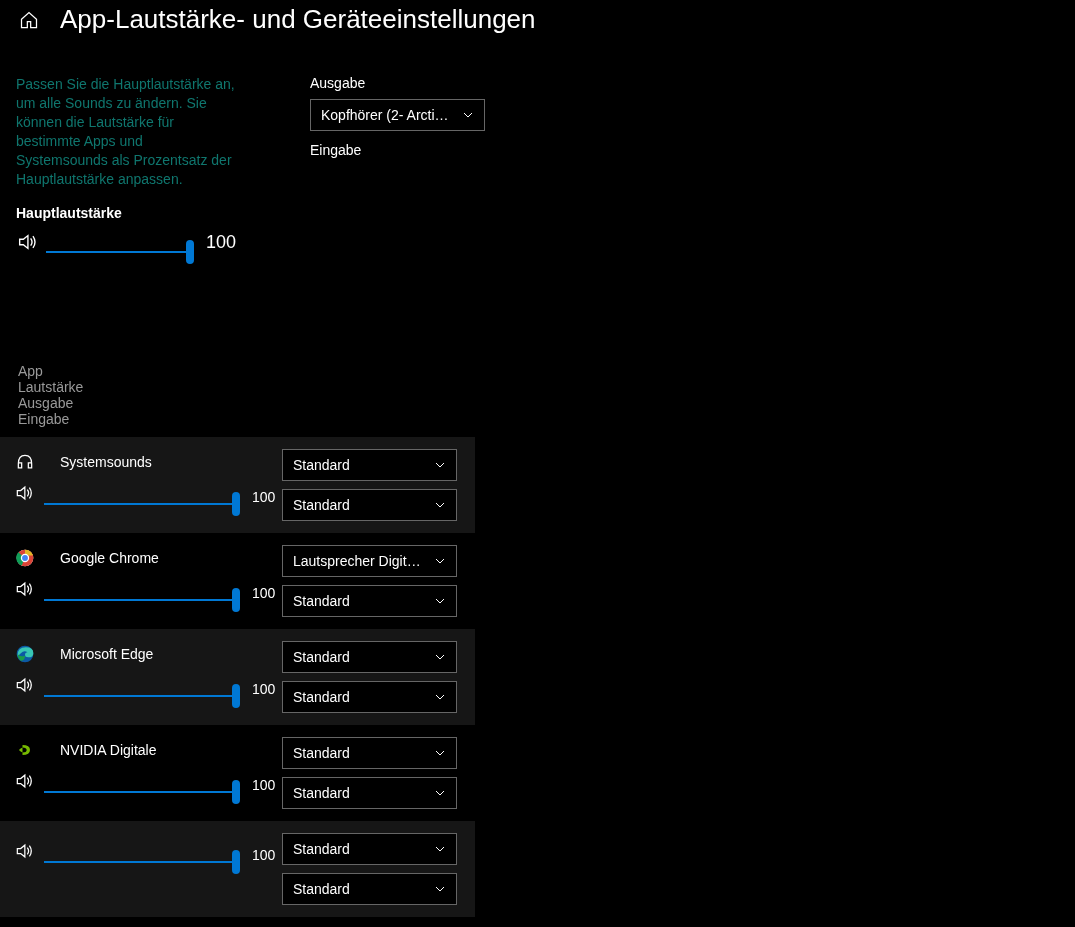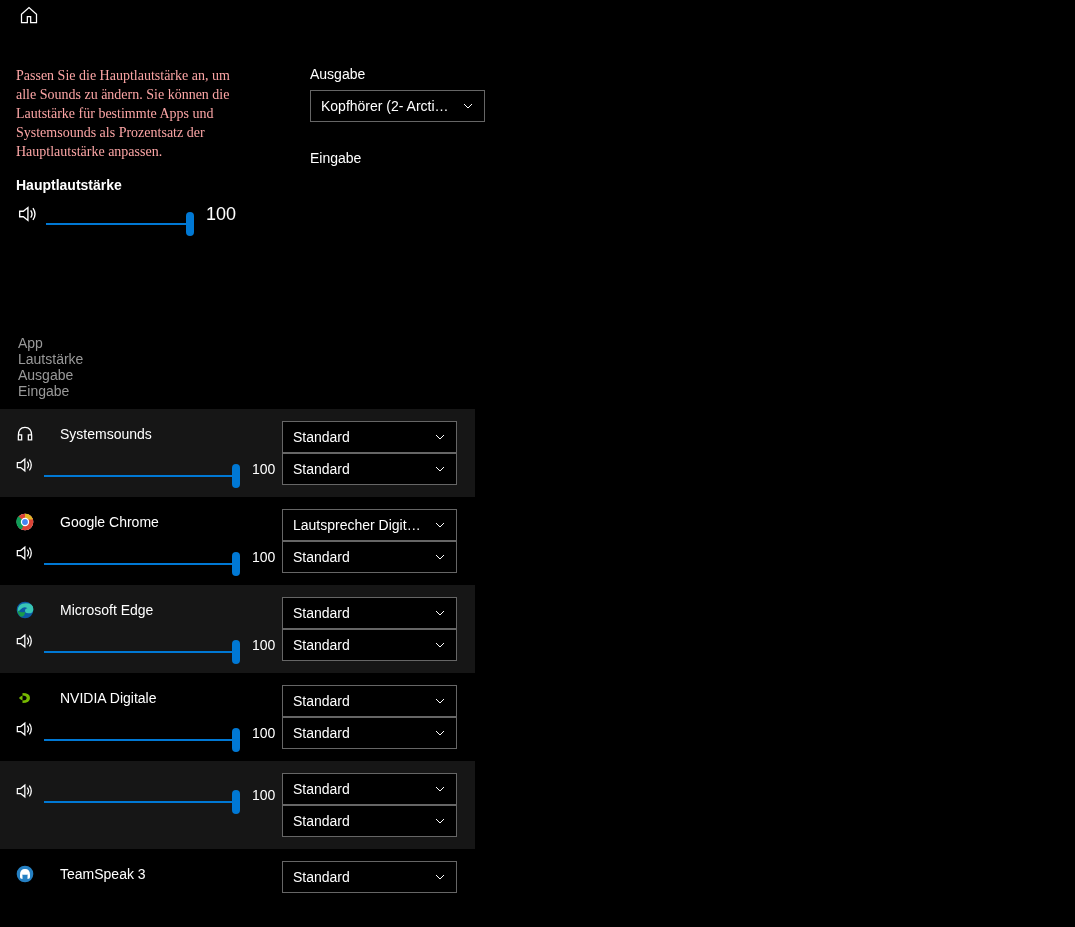--- a/index.html
+++ b/index.html
@@ -34,42 +34,41 @@
     padding: 40px 0 0 16px;
     display: flex;
     gap: 74px;
   }
   .col-left {
     width: 220px;
   }
   .desc {
     font-size: 14px;
     line-height: 19px;
-    color: #fca5a5;
+    color: #0f766e;
     margin-bottom: 16px;
-    font-family: Liberation Serif, serif;
   }
   .label {
     font-size: 14px;
     font-weight: 600;
     margin-bottom: 8px;
   }
   .col-right .label { font-weight: 400; }
   .select {
     width: 175px;
     height: 32px;
     border: 1px solid #666;
     background: #000;
     color: #fff;
     display: flex;
     align-items: center;
     justify-content: space-between;
     padding: 0 10px;
     cursor: pointer;
-    margin-bottom: 28px;
+    margin-bottom: 11px;
     font-size: 14px;
   }
   .select .sel-text {
     overflow: hidden;
     text-overflow: ellipsis;
     white-space: nowrap;
     flex: 1;
   }
   .chev {
     flex-shrink: 0;
@@ -139,34 +138,35 @@
     height: 22px;
     display: flex;
     align-items: center;
     justify-content: center;
     flex-shrink: 0;
   }
   .app-name { font-size: 14px; }
   .app-left .slider-row { margin-top: 6px; }
   .app-left .slider { width: 160px; }
   .app-left .vol-val { font-size: 14px; }
-  .app-right { display: flex; flex-direction: column; }
+  .app-right { display: flex; flex-direction: column; gap: 8px; }
   .app-right .select { margin-bottom: 0; }
 
   svg { display: block; }
 </style>
 </head>
 <body>
 
 <div class="header">
   <div class="home-icon">
     <svg width="20" height="20" viewBox="0 0 24 24" fill="none" stroke="#fff" stroke-width="1.5">
       <path d="M3 11 L12 3 L21 11 L21 21 L14 21 L14 14 L10 14 L10 21 L3 21 Z"></path>
     </svg>
   </div>
+  <div class="title">App-Lautstärke- und Geräteeinstellungen</div>
 </div>
 
 <div class="content">
   <div class="col-left">
     <div class="desc">Passen Sie die Hauptlautstärke an, um alle Sounds zu ändern. Sie können die Lautstärke für bestimmte Apps und Systemsounds als Prozentsatz der Hauptlautstärke anpassen.</div>
     <div class="label">Hauptlautstärke</div>
     <div class="slider-row master">
       <span class="speaker-icon">
         <svg width="22" height="22" viewBox="0 0 24 24" fill="none" stroke="#fff" stroke-width="1.5">
           <path d="M4 9 L4 15 L8 15 L13 19 L13 5 L8 9 Z"></path>

